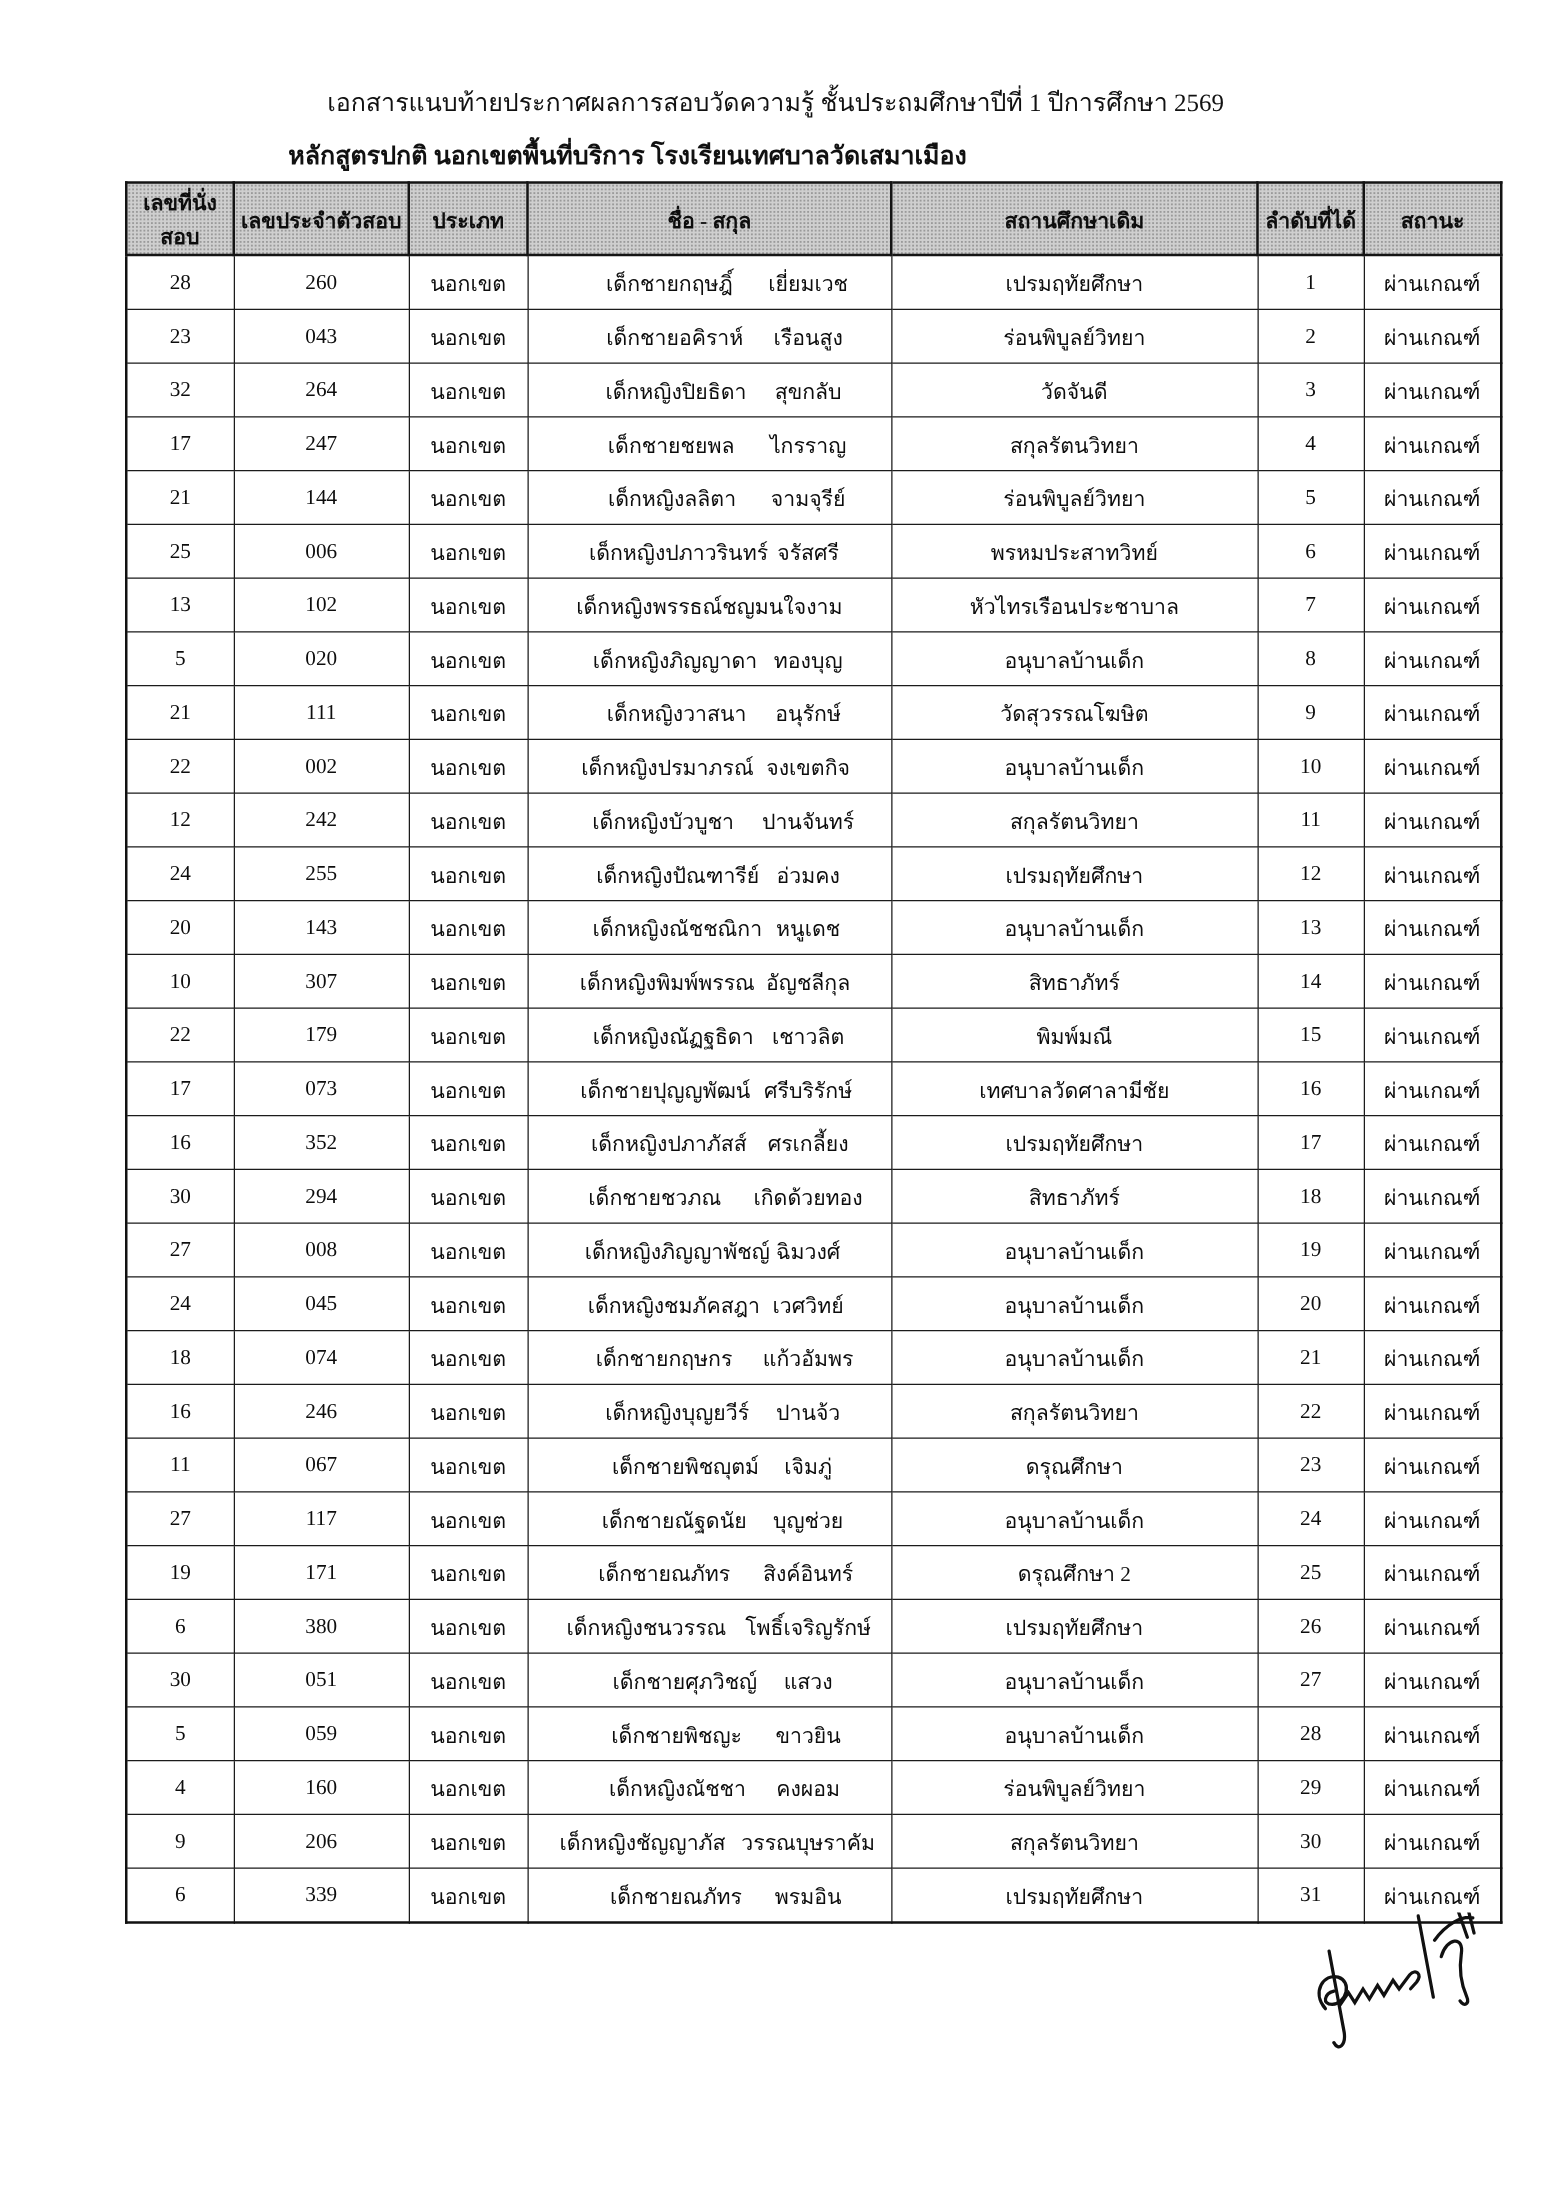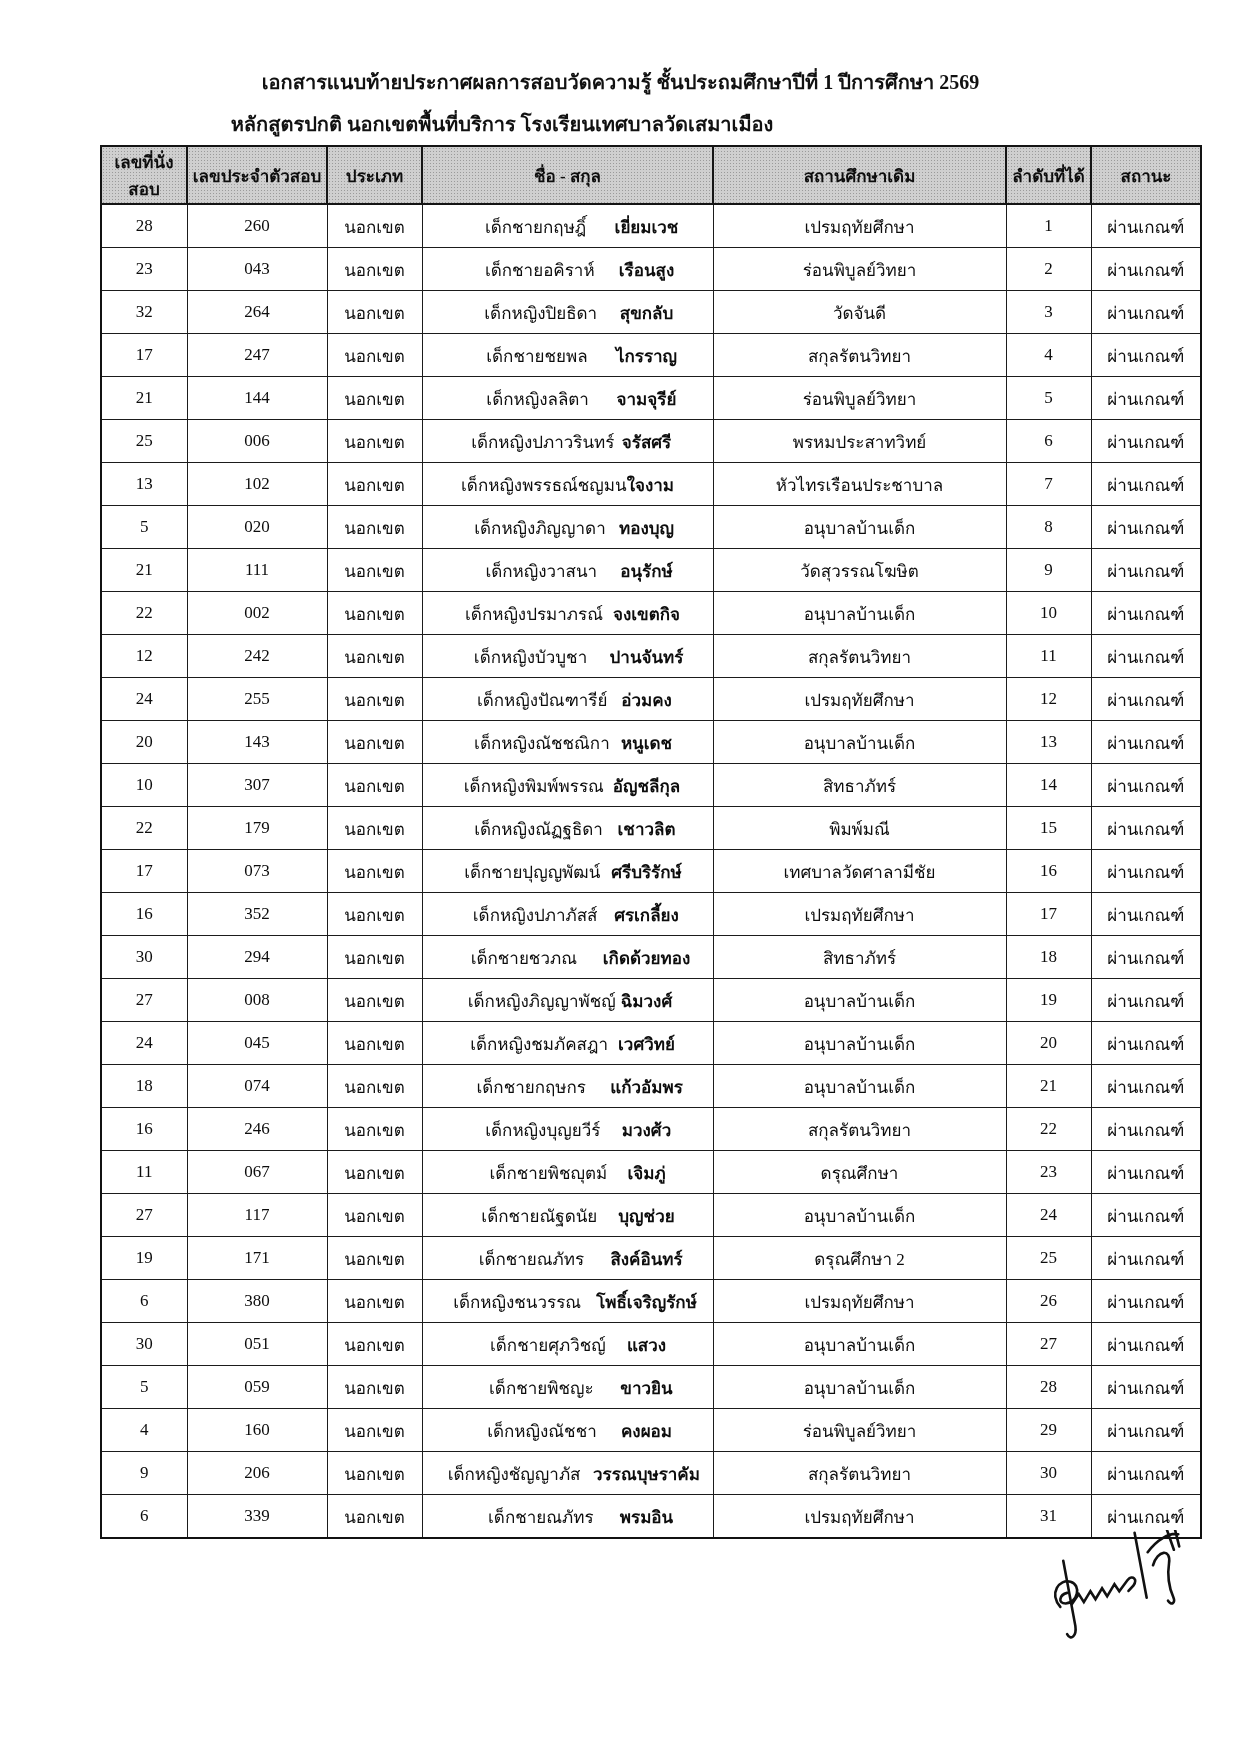--- a/index.html
+++ b/index.html
@@ -4,21 +4,21 @@
 <style>
   html,body{margin:0;padding:0;}
   body{
     width:1241px;height:1755px;position:relative;
     background:#ffffff;color:#111;
     font-family:"Liberation Serif","DejaVu Sans",sans-serif;
     -webkit-font-smoothing:antialiased;
   }
   .doc-title{
     position:absolute;top:66px;left:0;width:1241px;
-    text-align:center;font-size:20px;font-weight:bold;color:#111;
+    text-align:center;font-size:20px;font-weight:normal;color:#111;
   }
   .doc-subtitle{
     position:absolute;top:108px;left:0;width:1004px;
     text-align:center;font-size:20px;font-weight:bold;color:#111;
   }
   table.results{
     position:absolute;top:145px;left:100px;
     width:1100px;border-collapse:collapse;table-layout:fixed;
     font-size:17px;color:#0d0d0d;
   }
@@ -40,21 +40,21 @@
   }
   table.results td{
     height:42px;
     border:1.6px solid #1b1b1b;
     vertical-align:middle;text-align:center;
     padding:0 3px;white-space:nowrap;overflow:hidden;
   }
   table.results{border:2.5px solid #111;}
   td.name-cell{text-align:left;padding-left:5px;}
   td.name-cell .fname{display:inline-block;min-width:158px;text-align:center;}
-  td.name-cell .lname{display:inline-block;text-align:center;font-weight:bold;}
+  td.name-cell .lname{display:inline-block;text-align:center;}
   .signature{
     position:absolute;left:1020px;top:1530px;width:200px;height:130px;
   }
   .signature svg{width:100%;height:100%;}
 </style>
 </head>
 <body>
 
 <div class="doc-title">เอกสารแนบท้ายประกาศผลการสอบวัดความรู้  ชั้นประถมศึกษาปีที่ 1 ปีการศึกษา 2569</div>
 <div class="doc-subtitle">หลักสูตรปกติ นอกเขตพื้นที่บริการ โรงเรียนเทศบาลวัดเสมาเมือง</div>
@@ -310,21 +310,21 @@
     </td>
     <td>อนุบาลบ้านเด็ก</td>
     <td>21</td>
     <td>ผ่านเกณฑ์</td>
   </tr>
       <tr>
     <td>16</td>
     <td>246</td>
     <td>นอกเขต</td>
     <td class="name-cell">
-      <span class="fname">เด็กหญิงบุญยวีร์</span><span class="lname">มวงศ้ว</span>
+      <span class="fname">เด็กหญิงบุญยวีร์</span><span class="lname">ปานจ้ว</span>
     </td>
     <td>สกุลรัตนวิทยา</td>
     <td>22</td>
     <td>ผ่านเกณฑ์</td>
   </tr>
       <tr>
     <td>11</td>
     <td>067</td>
     <td>นอกเขต</td>
     <td class="name-cell">

